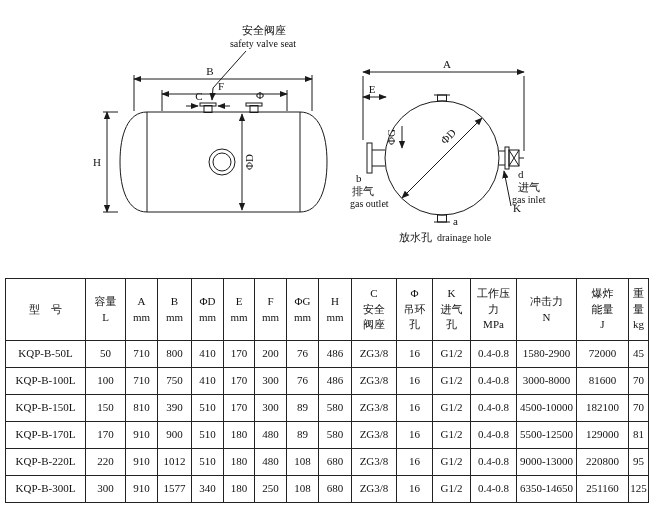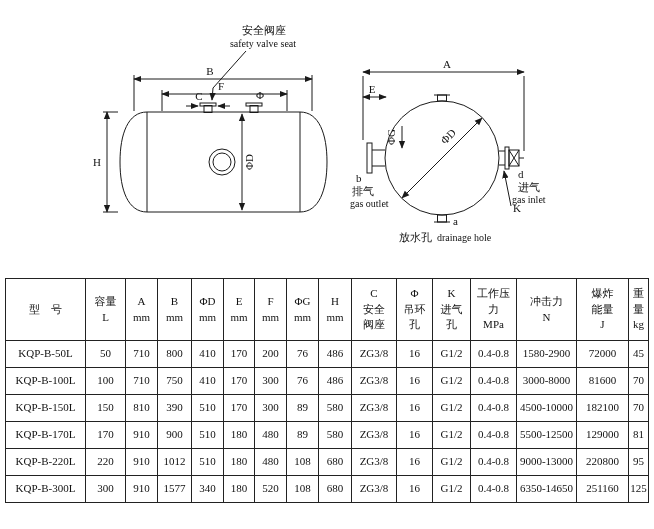--- a/index.html
+++ b/index.html
@@ -278,21 +278,21 @@
           <td>220800</td>
           <td>95</td>
         </tr>
         <tr>
           <td>KQP-B-300L</td>
           <td>300</td>
           <td>910</td>
           <td>1577</td>
           <td>340</td>
           <td>180</td>
-          <td>520</td>
+          <td>250</td>
           <td>108</td>
           <td>680</td>
           <td>ZG3/8</td>
           <td>16</td>
           <td>G1/2</td>
           <td>0.4-0.8</td>
           <td>6350-14650</td>
           <td>251160</td>
           <td>125</td>
         </tr>

